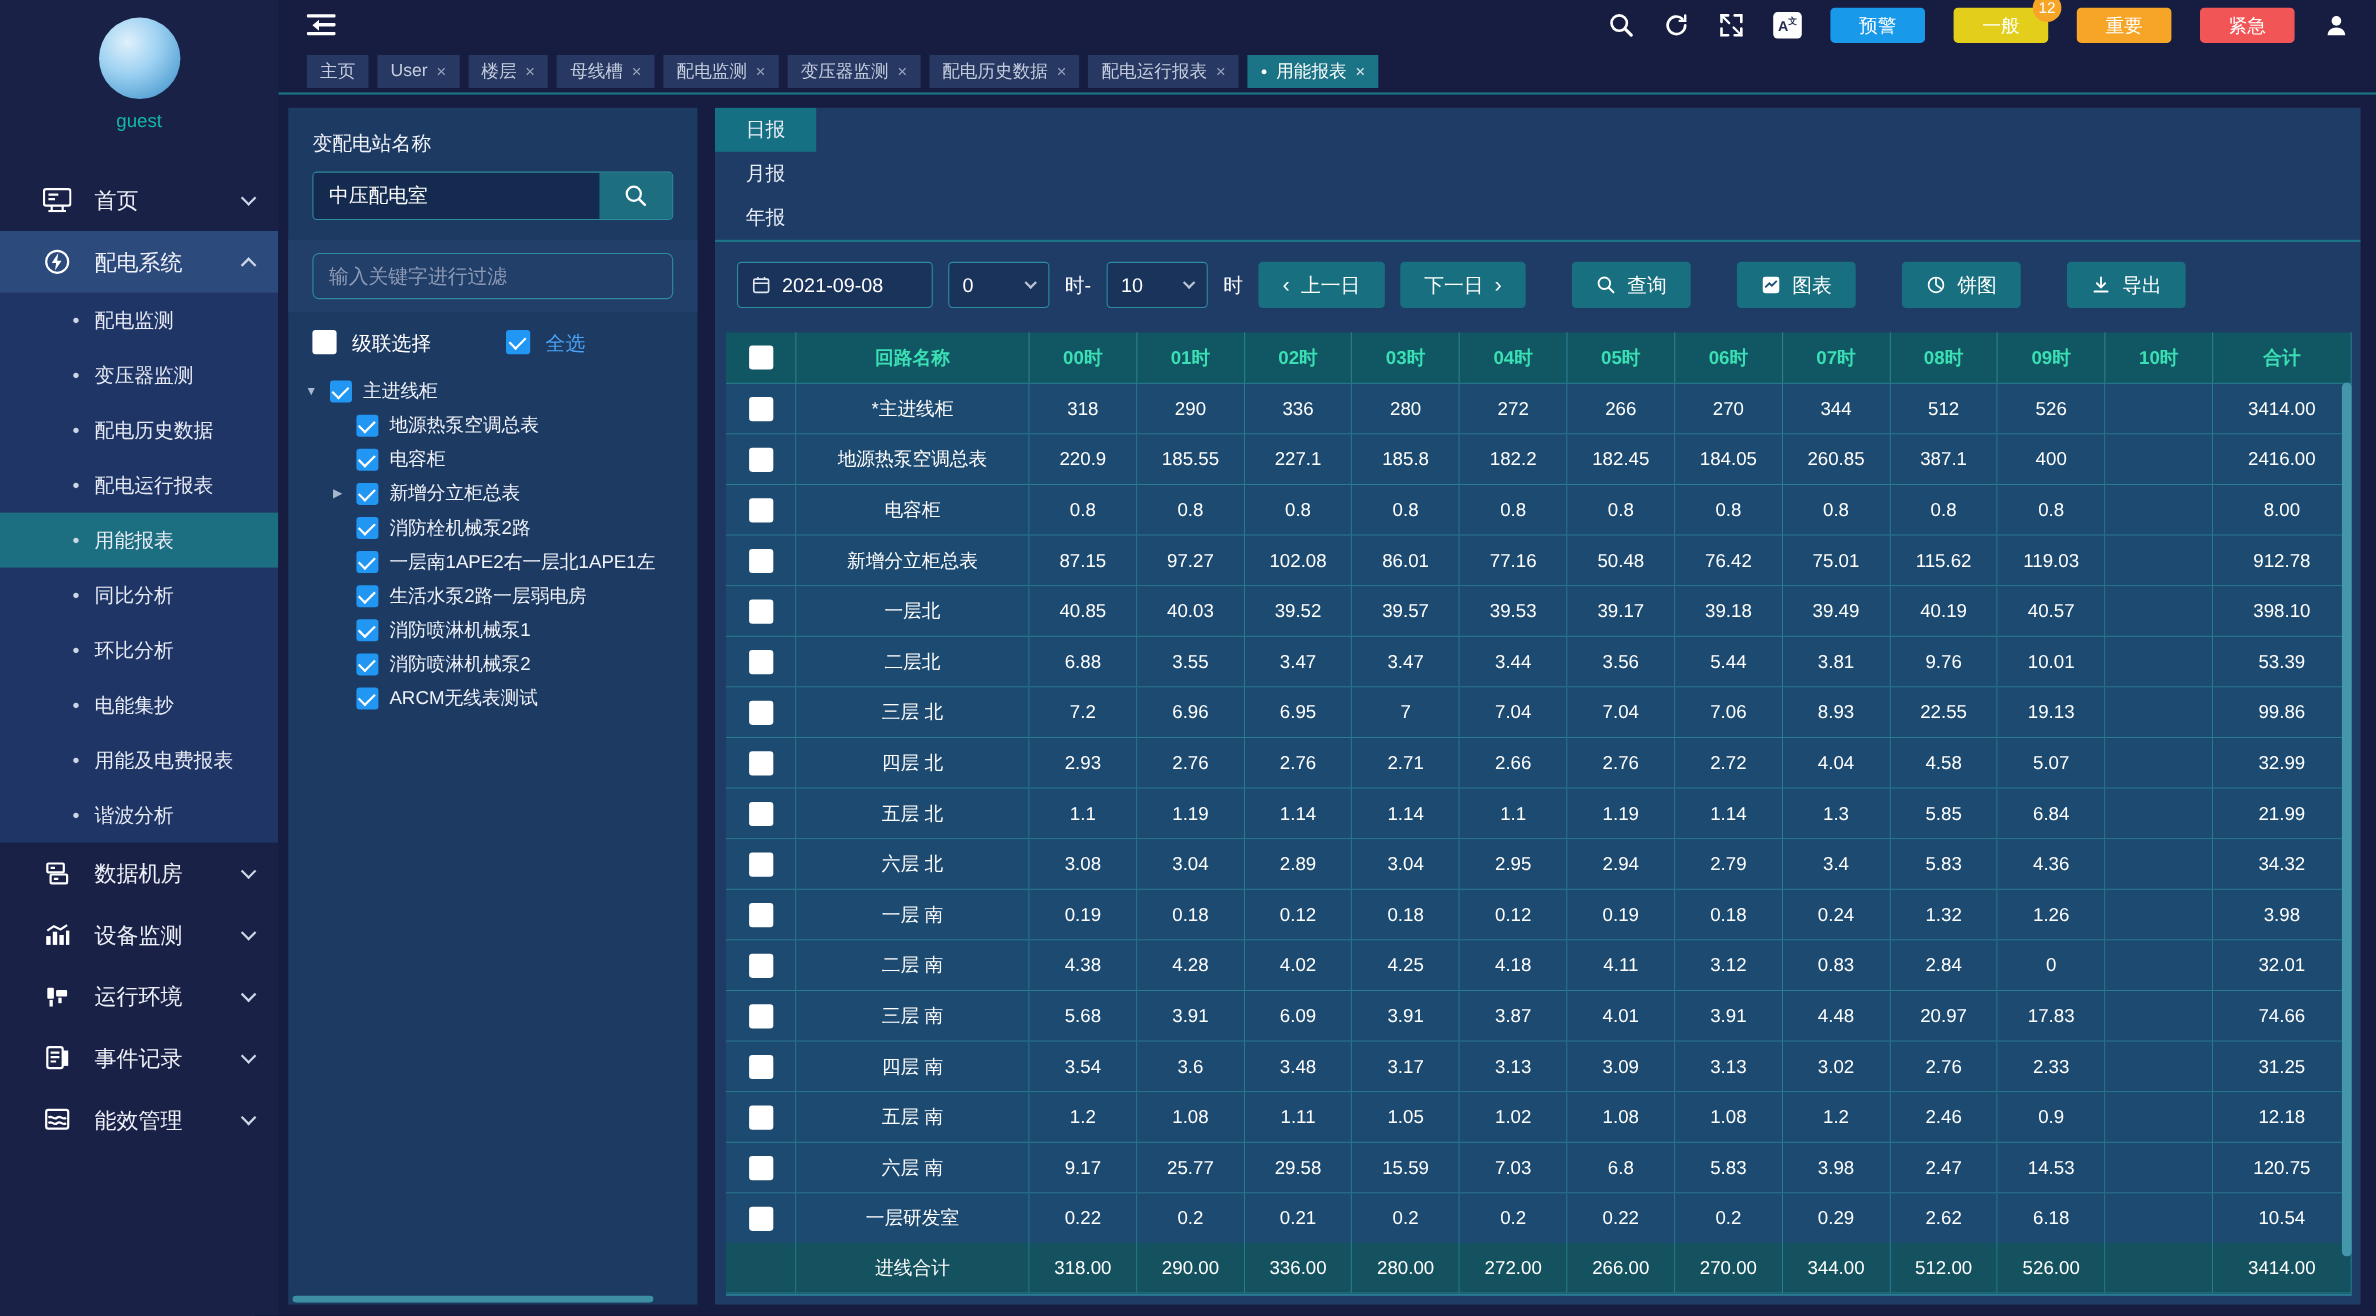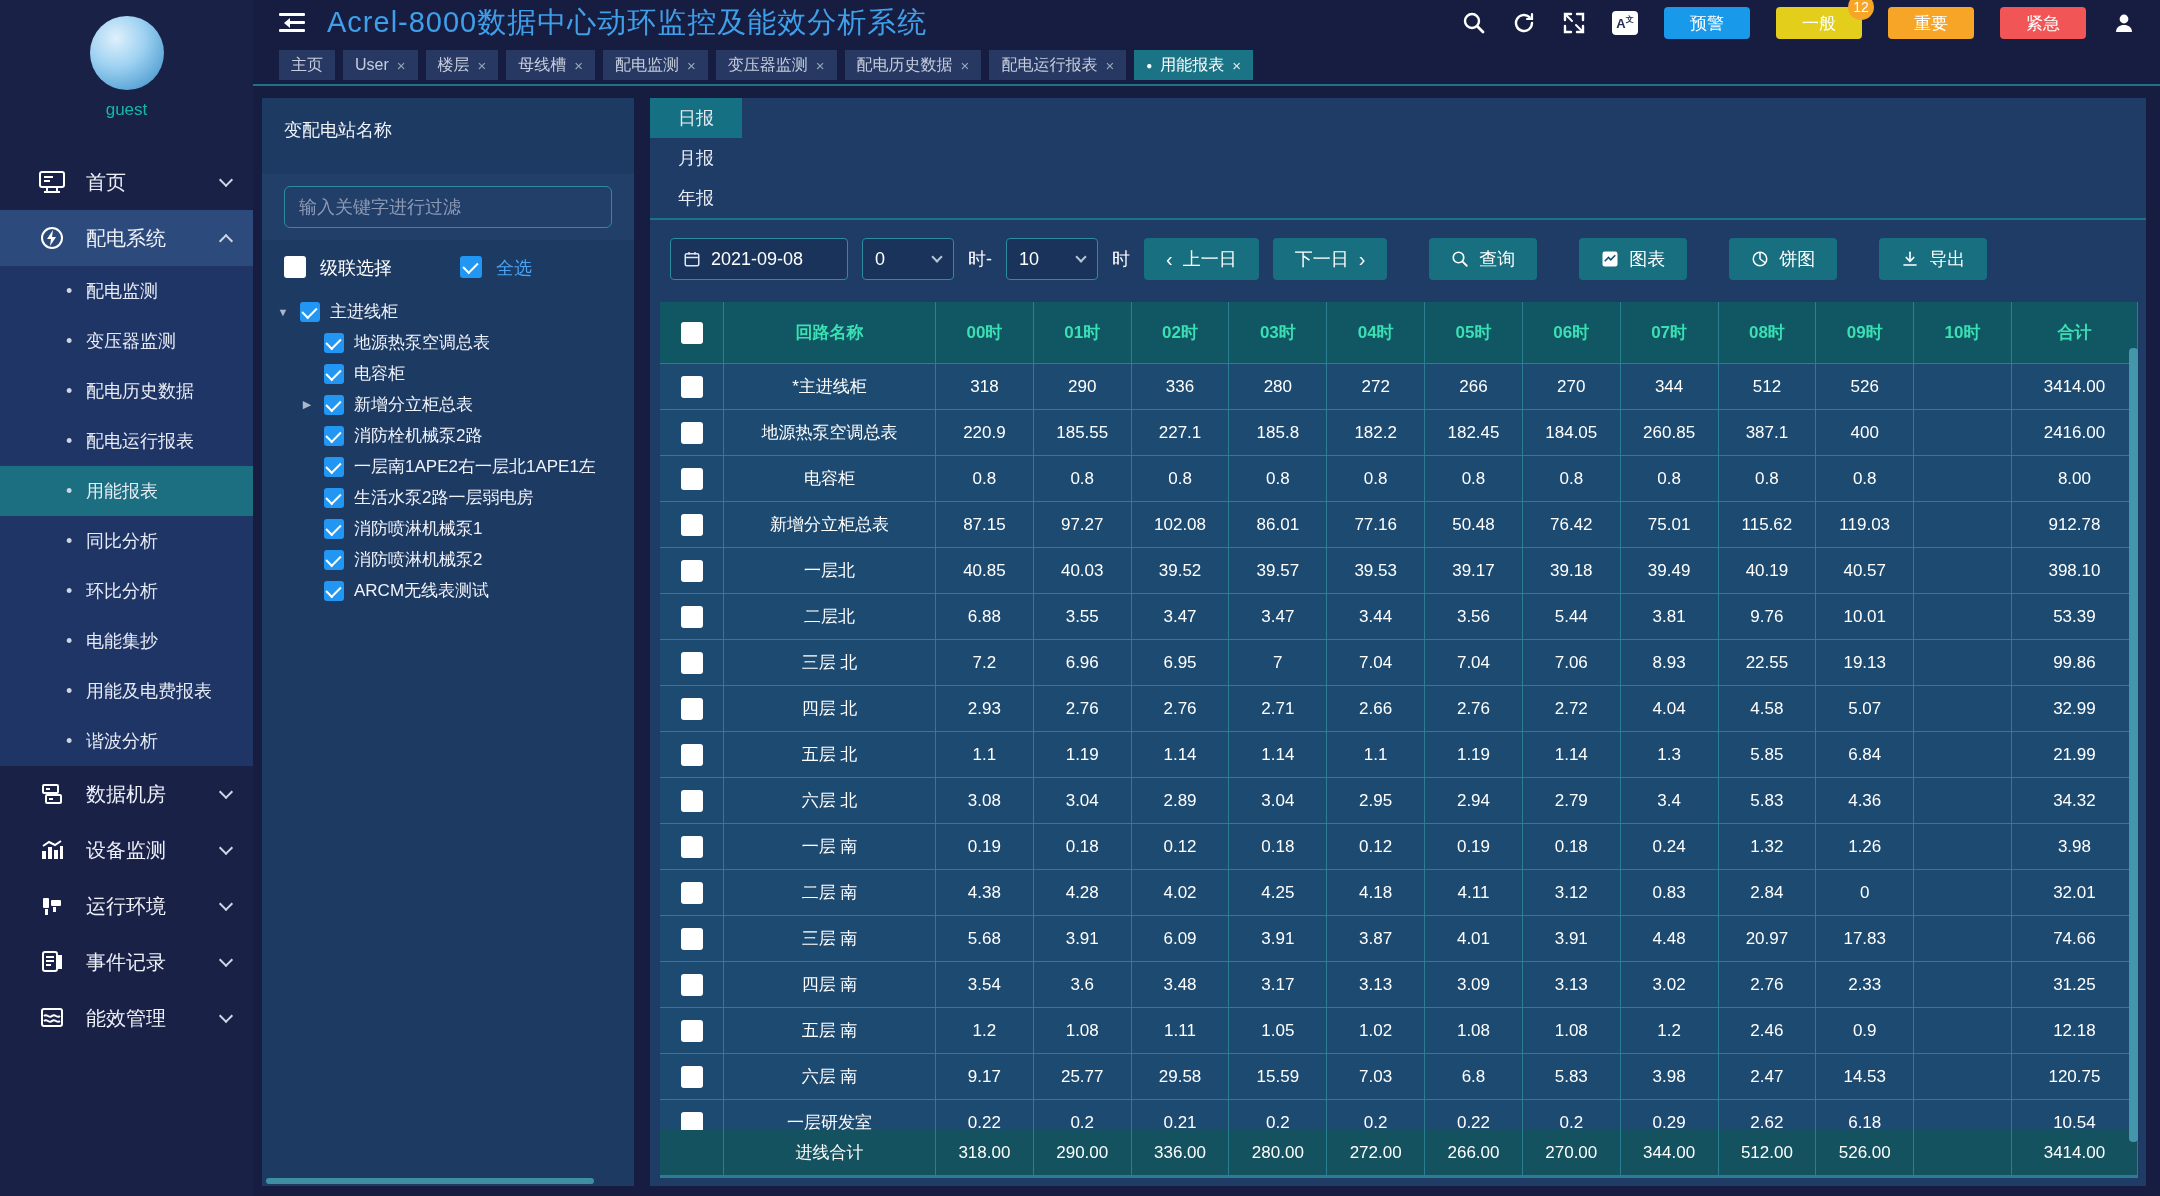--- a/index.html
+++ b/index.html
@@ -90,21 +90,21 @@
   .sp{width:14px;}
   
   .tablewrap{flex:1;margin:6px 8px 8px 10px;position:relative;display:flex;flex-direction:column;overflow:hidden;border-bottom:2px solid var(--rowBorder);}
   .trow{display:flex;align-items:stretch;}
   .tc{display:flex;align-items:center;justify-content:center;border-right:1px solid var(--rowBorder);border-bottom:1px solid var(--rowBorder);font-size:17px;color:#fff;padding:0 4px;}
   .col-check{width:64px;flex-shrink:0;}
   .col-name{width:212px;flex-shrink:0;}
   .col-h{flex:1;}
   .col-total{width:126px;flex-shrink:0;}
   .thead{background:var(--thBg);}
-  .thead .tc{height:62px;color:var(--thText);font-weight:bold;border-color:#2b7e92;}
+  .thead .tc{height:47px;color:var(--thText);font-weight:bold;border-color:#2b7e92;}
   .tbody{height:840px;overflow:hidden;background:var(--row);}
   .tbody .tc{height:46px;background:var(--row);}
   .tfoot{background:var(--foot);}
   .tfoot .tc{height:46px;background:var(--foot);font-size:17px;}
   .vscroll{position:absolute;right:0;top:46px;width:9px;height:794px;background:#4496ab;border-radius:4px;}
 </style>
 </head>
 <body>
 
 <div class="app">
@@ -228,21 +228,20 @@
   </aside>
 
   <div class="rightcol">
 
     <header class="topbar">
       <span class="burger">
           <i></i>
           <i></i>
           <i></i>
         </span>
-      <h1 class="app-title">Acrel-8000数据中心动环监控及能效分析系统</h1>
       <div class="top-actions">
         <span class="tico">
           <svg width="24" height="24" viewBox="0 0 24 24">
               <circle cx="10" cy="10" r="7" fill="none" stroke="#fff" stroke-width="2.4"></circle>
               <line x1="15.5" y1="15.5" x2="21" y2="21" stroke="#fff" stroke-width="2.8" stroke-linecap="round"></line>
             </svg>
         </span>
         <span class="tico">
           <svg width="24" height="24" viewBox="0 0 24 24" fill="none" stroke="#fff" stroke-width="2.4" stroke-linecap="round">
               <path d="M20 12a8 8 0 1 1-2.5-5.8"></path>
@@ -310,20 +309,29 @@
           <span>用能报表</span>
           <span class="x">×</span>
         </div>
       </div>
 
     <div class="content">
 
       <aside class="tree-panel">
         <div class="tp-sec1">
           <div class="tp-label">变配电站名称</div>
+          <div class="tp-search">
+            <input class="tp-input" value="中压配电室" style="">
+            <button class="tp-btn">
+              <svg width="22" height="22" viewBox="0 0 24 24">
+                  <circle cx="10" cy="10" r="7" fill="none" stroke="#fff" stroke-width="2.2"></circle>
+                  <line x1="15.5" y1="15.5" x2="21" y2="21" stroke="#fff" stroke-width="2.4" stroke-linecap="round"></line>
+                </svg>
+            </button>
+          </div>
         </div>
         <div class="tp-sec2">
           <input class="tp-filter" placeholder="输入关键字进行过滤" style="">
         </div>
         <div class="tp-sec3">
           <span class="cb" id="cascade-cb"></span>
           <span class="lab">级联选择</span>
           <span class="gap"></span>
           <span class="cb checked" id="selectall-cb"></span>
           <span class="lab all">全选</span>

